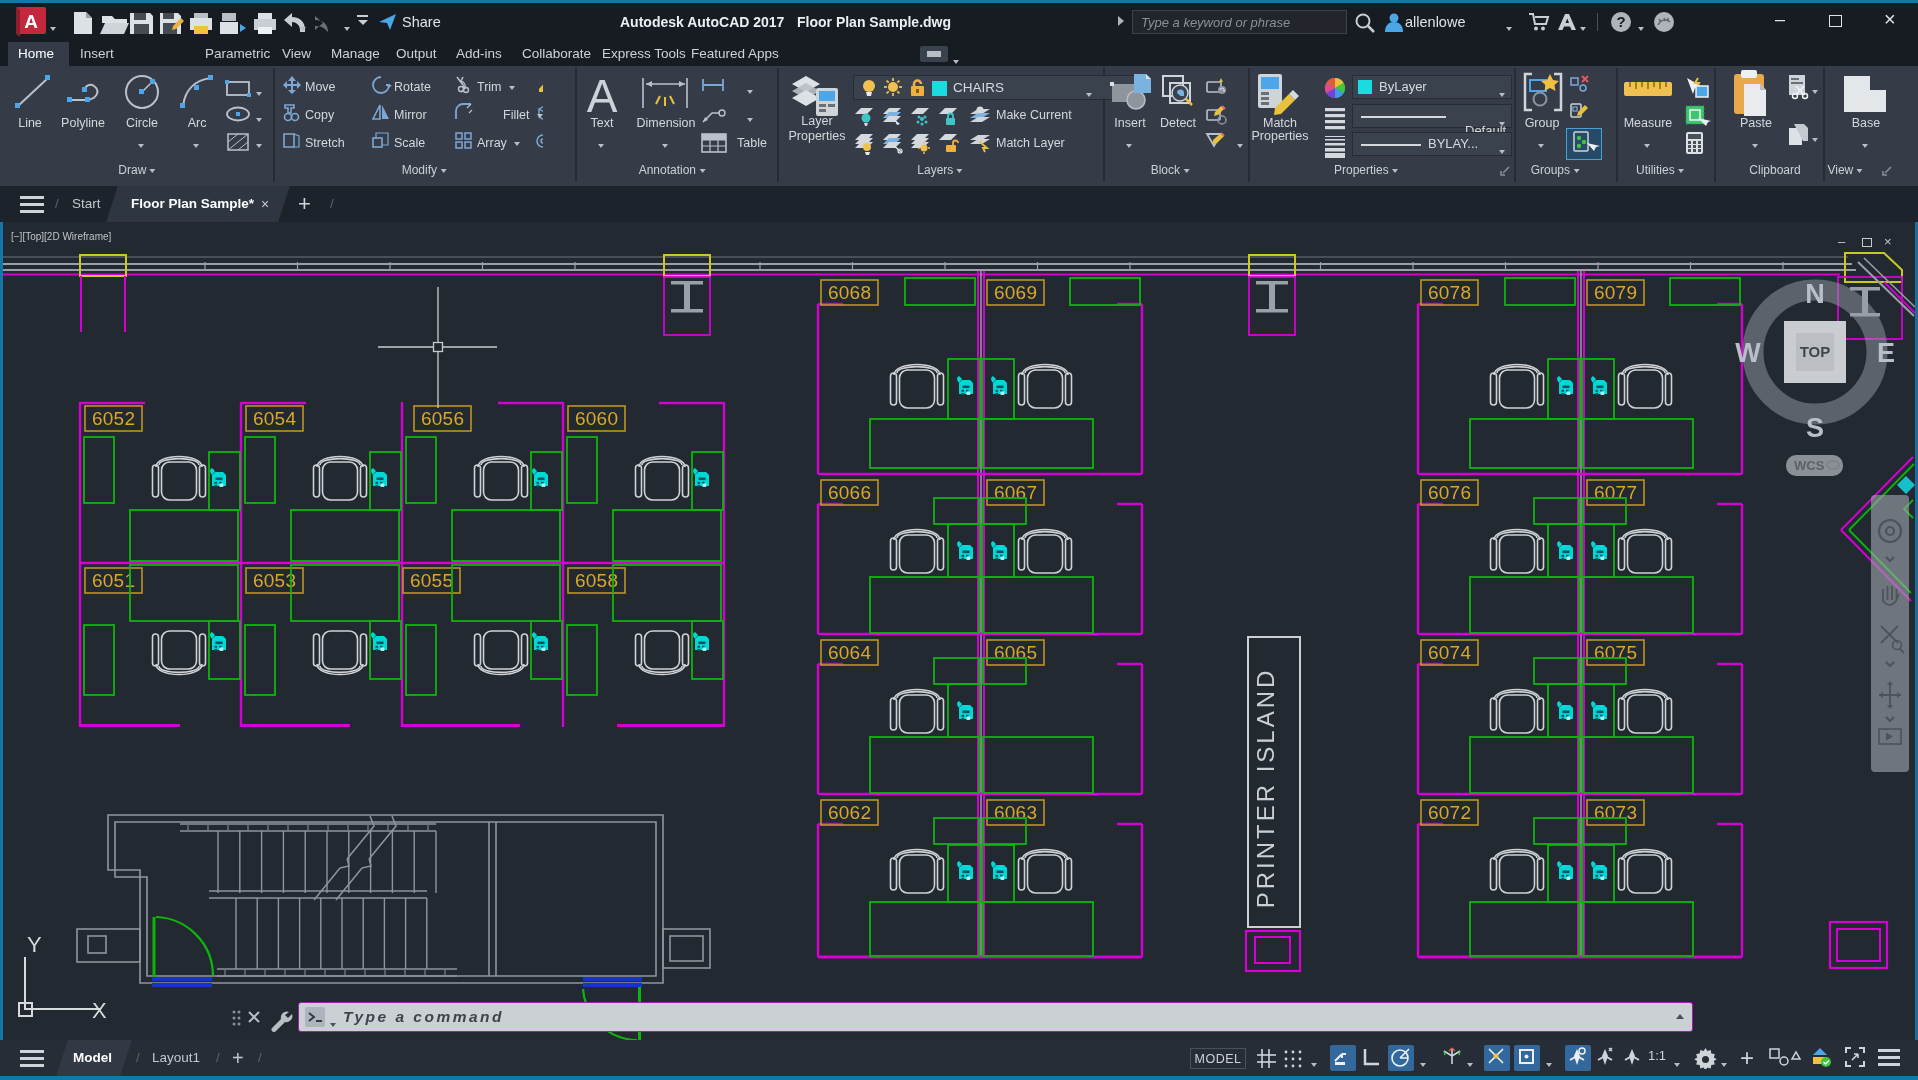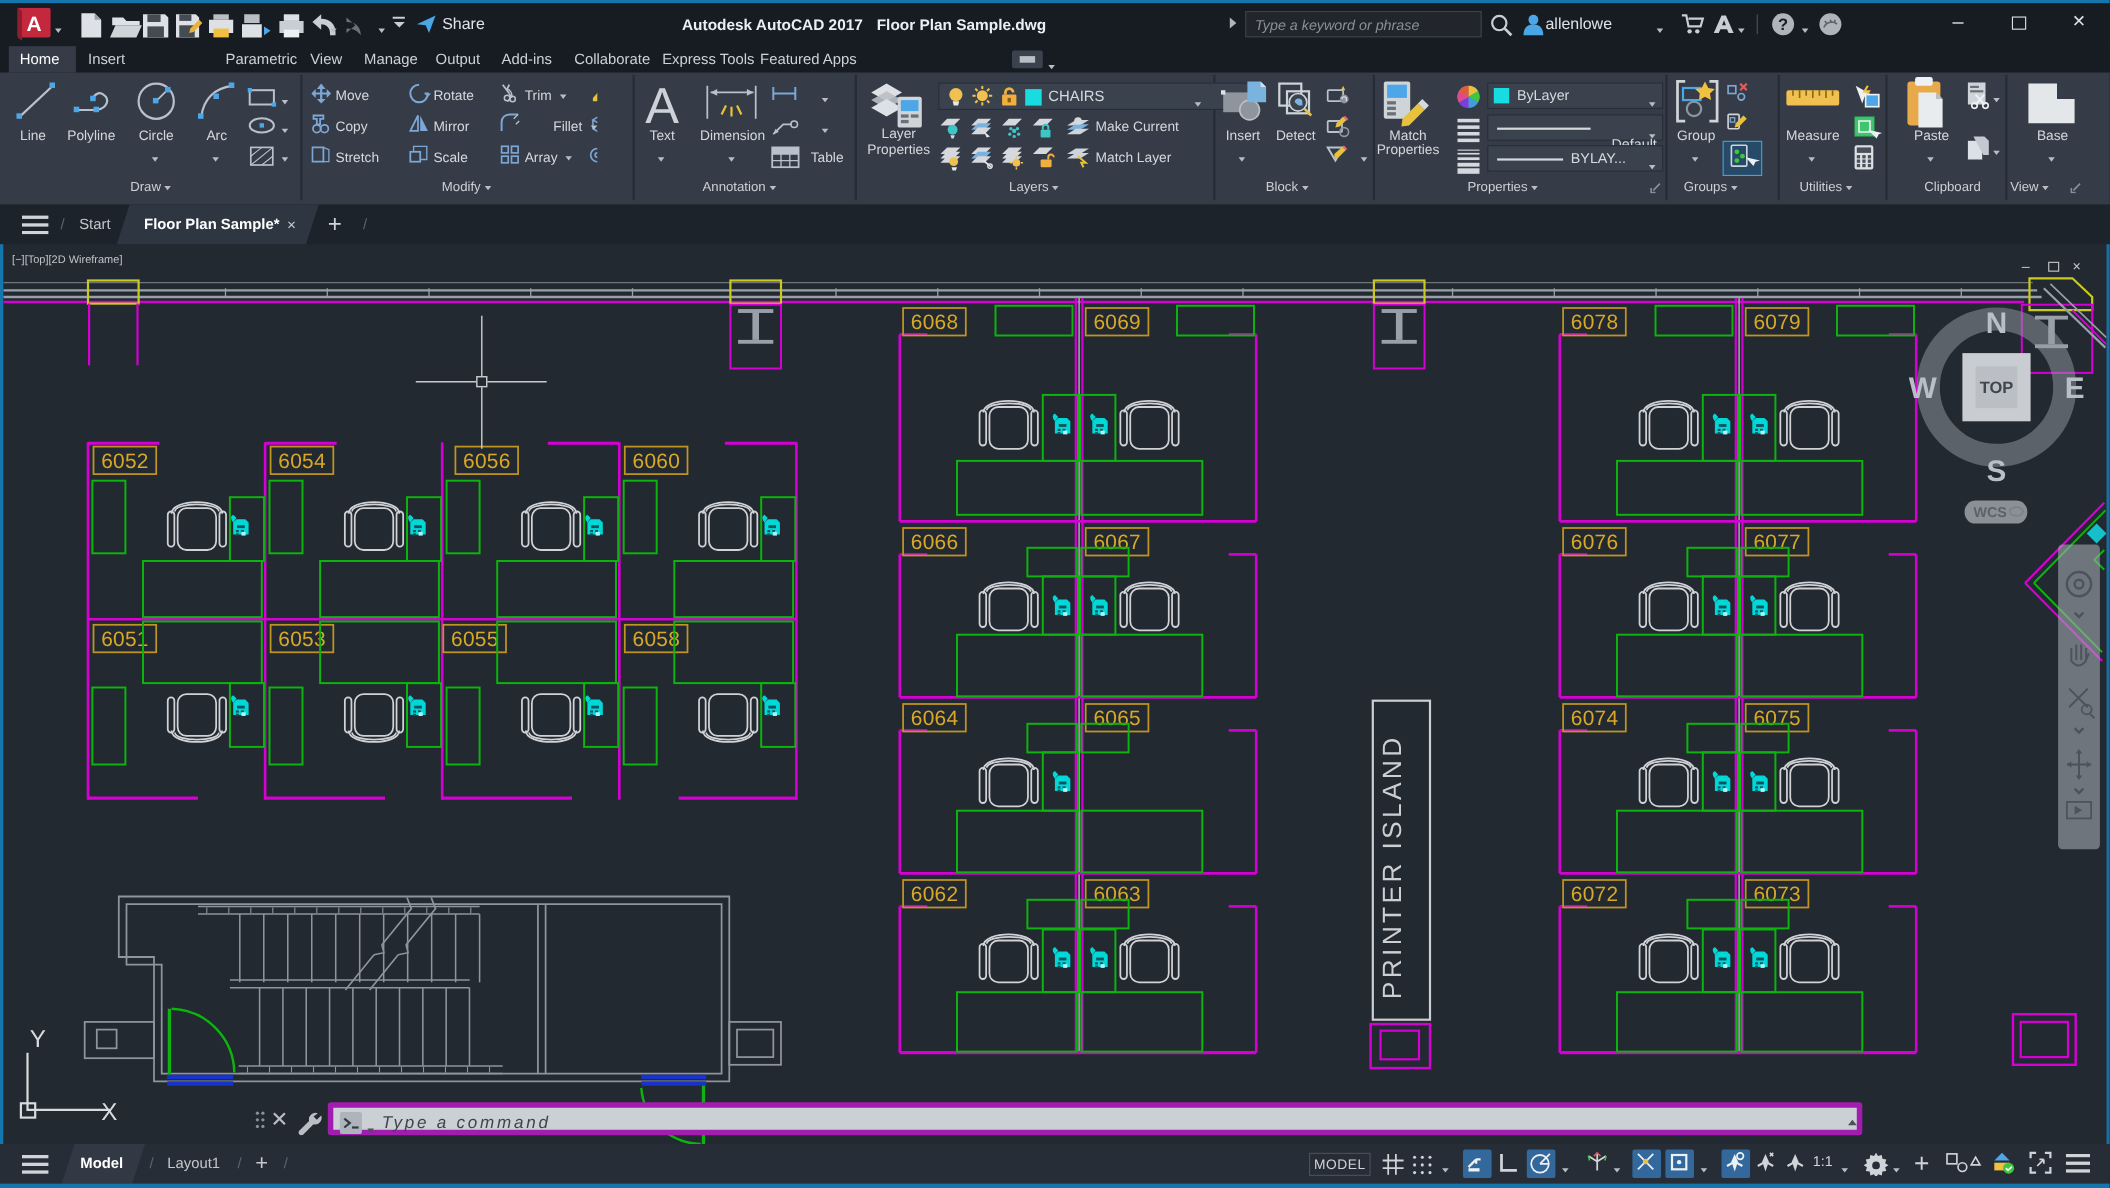--- a/index.html
+++ b/index.html
@@ -28,21 +28,21 @@
 
 .dtabs {position:absolute; left:0; top:186px; width:1918px; height:36px; background:#1d232b;}
 .dtab {position:absolute; top:0; height:36px; line-height:36px; font-size:13.5px; color:#c3c8cd;}
 .dtabact {position:absolute; left:112px; top:0; width:172px; height:36px; background:#2e3642; transform:skewX(-18deg);}
 
 .canvas {position:absolute; left:0; top:222px; width:1918px; height:818px; background:#222931; border-left:3px solid #1576ad; border-right:3px solid #1b6e9f;}
 .vplabel {position:absolute; left:8px; top:9px; color:#c0c4c9; font-size:10px;}
 .dwinbtn {position:absolute; top:12px; color:#c6cbd0; font-size:13px;}
 
 .cmdwrap {position:absolute; left:0; top:780px; width:1918px; height:38px;}
-.cmdbar {position:absolute; left:295px; top:0; width:1395px; height:30px; background:#cbd0d5; border:5px solid #a21caf; border-radius:3px;}
+.cmdbar {position:absolute; left:295px; top:0; width:1395px; height:30px; background:#cbd0d5; border:1px solid #a21caf; border-radius:3px;font-weight:bold;}
 
 .bbar {position:absolute; left:0; top:1040px; width:1918px; height:36px; background:#272d36;}
 .btab {position:absolute; top:0; height:36px; line-height:36px; font-size:13.5px; color:#c3c8cd;}
 .sbicon {position:absolute; top:5px; width:26px; height:26px; border-radius:2px; color:#cdd2d7; text-align:center; line-height:26px; font-size:15px;}
 .sbblue {background:#32689c;}
 .botedge {position:absolute; left:0; top:1076px; width:1918px; height:4px; background:#1576ad;}
 </style>
 </head>
 <body>
 <div class="win">

